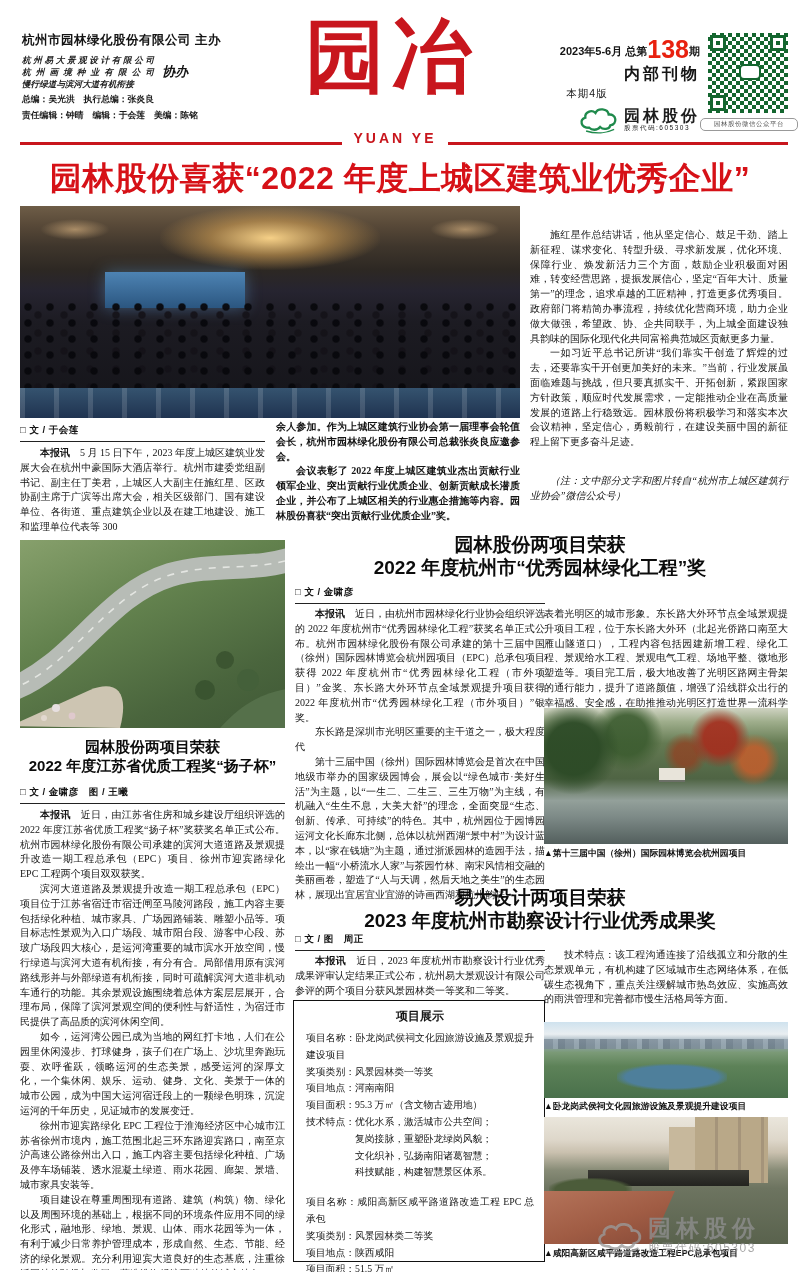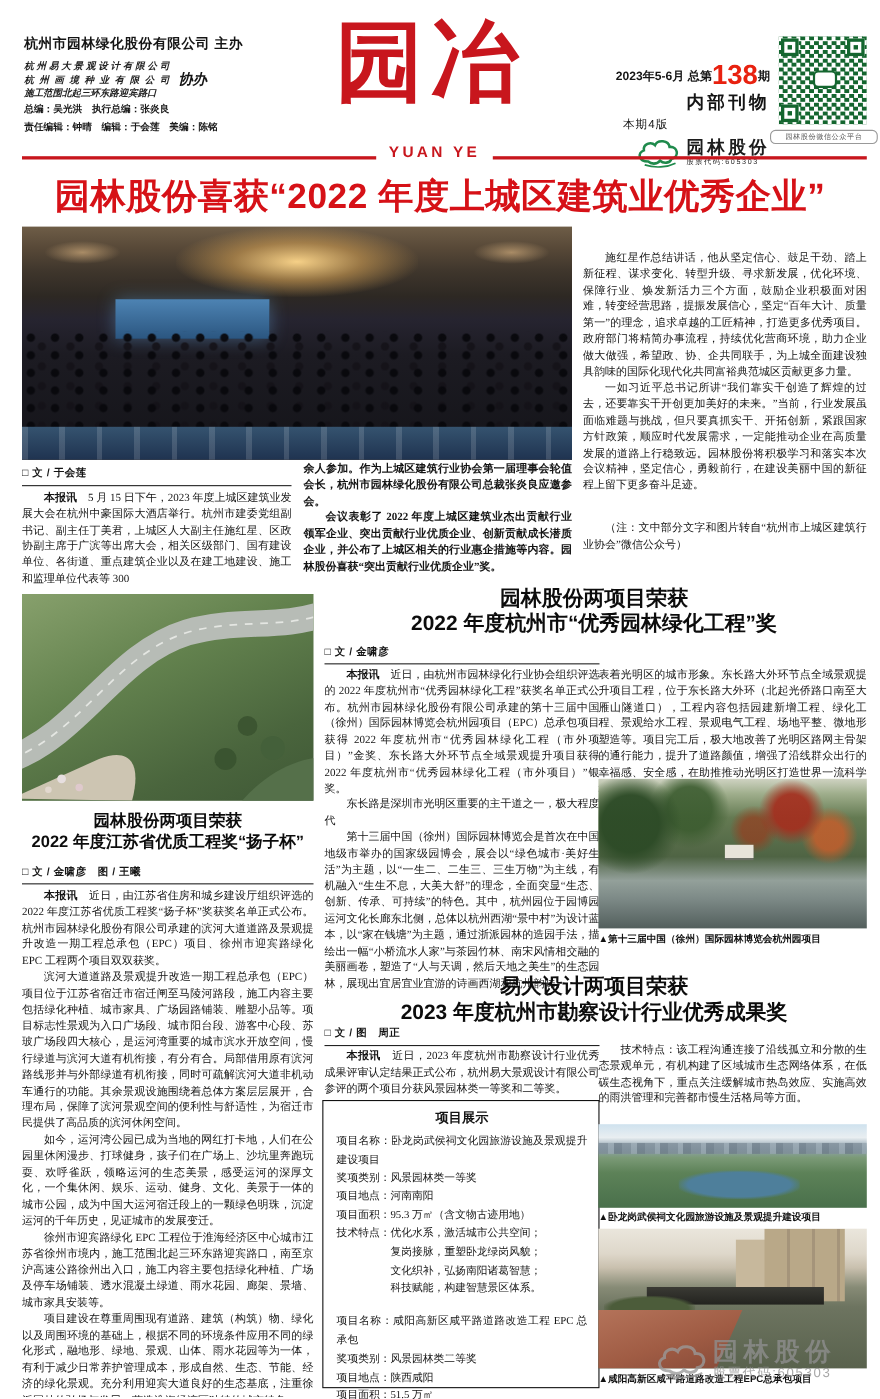--- a/index.html
+++ b/index.html
@@ -14,21 +14,21 @@
   .coorg-row{ display:flex; align-items:center; margin-top:5px;font-style:italic; }
   .coorg-list{ width:132px; font-size:8.6px; line-height:12px; color:#222; font-weight:bold; }
   .stretch{ text-align:justify; text-align-last:justify; }
   .coorg-label{ font-size:13px; font-weight:bold; margin-left:8px; }
   .editors{ font-size:8.8px; margin-top:4px; color:#1a1a1a; font-weight:bold; }
   .mh-title{ left:296px; top:6px; width:190px; text-align:center; font-family:"DejaVu Serif", serif;
              font-weight:bold; font-size:80px; line-height:1.25; color:var(--red); letter-spacing:6px; }
   .mh-pinyin{ left:342px; top:130px; width:106px; text-align:center; background:#fff; z-index:3;
               font-family:"Liberation Sans", sans-serif; font-weight:bold; font-size:14px;
               letter-spacing:3px; color:var(--red); }
-  .mh-right{ left:474px; top:56px; width:226px; text-align:right; font-family:"Liberation Sans", sans-serif; }
+  .mh-right{ left:474px; top:37px; width:226px; text-align:right; font-family:"Liberation Sans", sans-serif; }
   .issue-line{ font-size:11px; font-weight:bold; }
   .issue-num{ font-size:25px; color:#e8210f; font-weight:bold; line-height:1; vertical-align:-3px; }
   .pub-type{ font-size:16px; letter-spacing:3px; margin-top:2px; font-weight:bold; }
   .edition{ font-size:10.5px; margin-top:2px; letter-spacing:1px;text-align:center; }
   .logo-row{ display:flex; justify-content:flex-end; align-items:center; margin-top:5px; gap:5px; }
   .brand{ font-size:16px; font-weight:bold; letter-spacing:3px; color:#1c1c1c; line-height:1.1; }
   .stock{ font-size:6.5px; letter-spacing:1.5px; color:#1c1c1c; text-align:left; }
   .qr{ left:708px; top:33px; width:80px; height:80px; background:#fff;
        background-image:repeating-conic-gradient(#14662f 0% 25%, #fff 0% 50%); background-size:8px 8px; }
   .finder{ position:absolute; width:16px; height:16px; border:3px solid #14662f; background:#fff; box-sizing:border-box; }
@@ -46,21 +46,21 @@
                   font-family:"Liberation Sans", sans-serif; font-weight:900; font-size:32px;
                   color:var(--hred); letter-spacing:.5px; }
   .sec-headline{ text-align:center; font-family:"Liberation Sans", sans-serif; font-weight:900;
                  color:#0c0c0c; }
   .hl-19{ font-size:19px; line-height:23px; }
   .hl-15{ font-size:15px; line-height:19px; }
   .byline{ font-family:"Liberation Sans", sans-serif; font-size:9.5px; font-weight:bold;
            border-bottom:1.3px solid #222; padding-bottom:4px; letter-spacing:.5px; }
   .b p{ margin:0; font-size:10px; line-height:14.8px; text-align:justify; }
   .ind{ text-indent:2em; }
-  .note{ margin-top:24px !important; }
+  .note{ margin-top:24px !important;font-style:italic; }
   .caption{ font-family:"Liberation Sans", sans-serif; font-size:8.8px; font-weight:bold; color:#111; }
 
   
   .photo{ overflow:hidden; }
   .lead-photo{ left:20px; top:206px; width:500px; height:212px;
     background:linear-gradient(180deg,#6e5d47 0%,#584938 9%,#3f362c 19%,#2d2823 30%,#262430 40%,#1c1b22 55%,#141419 100%); }
   .chandelier{ position:absolute; left:28%; top:0; width:44%; height:30%;
     background:radial-gradient(ellipse at center, rgba(255,216,140,.95) 0%, rgba(219,166,86,.55) 38%, rgba(120,90,50,0) 72%); }
   .glow2{ position:absolute; left:4%; top:6%; width:14%; height:10%;
     background:radial-gradient(ellipse, rgba(255,210,150,.5), transparent 70%); }
@@ -133,21 +133,21 @@
 <body>
 
 <div class="page">
 
   <div class="abs mh-left">
     <div class="organizer">杭州市园林绿化股份有限公司 主办</div>
     <div class="coorg-row">
       <div class="coorg-list">
         <div class="stretch">杭州易大景观设计有限公司</div>
         <div class="stretch">杭州画境种业有限公司</div>
-        <div>施工范围北起三环东路迎宾路口</div>
+        <div>慢行绿道与滨河大道有机衔接</div>
       </div>
       <div class="coorg-label">协办</div>
     </div>
     <div class="editors">总编：吴光洪　执行总编：张炎良</div>
     <div class="editors">责任编辑：钟晴　编辑：于会莲　美编：陈铭</div>
   </div>
 
   <div class="abs mh-title">园冶</div>
   <div class="abs mh-pinyin">YUAN YE</div>
 

